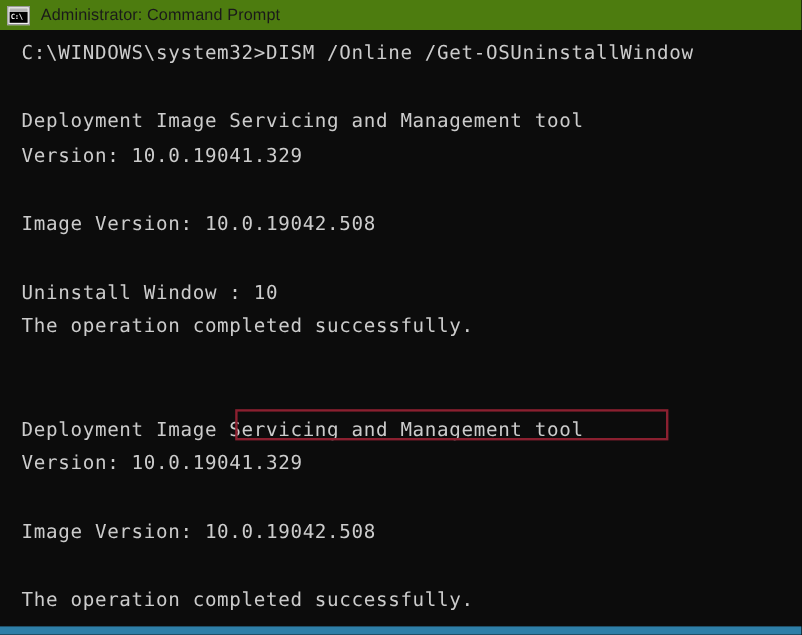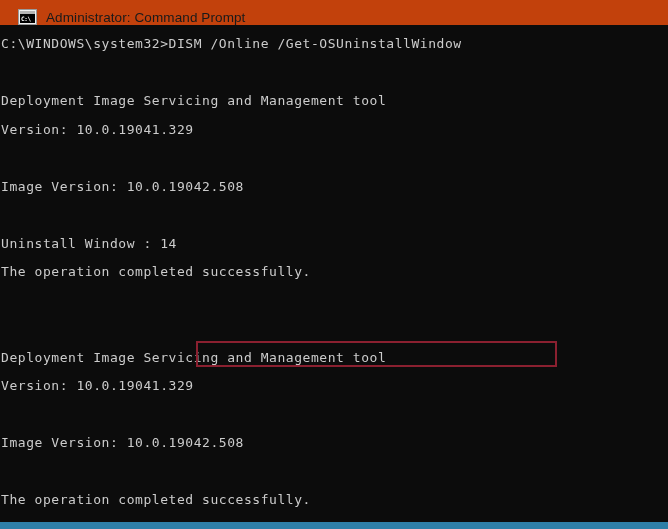--- a/index.html
+++ b/index.html
@@ -22,25 +22,25 @@
     overflow: hidden;
   }
 
   
   #titlebar {
     position: absolute;
     left: 0;
     top: 0;
     width: 668px;
     height: 25px;
-    background: #c2410c;
+    background: #4d7c0f;
     display: flex;
-    align-items: flex-end;
+    align-items: center;
     box-sizing: border-box;
-    padding-left: 18px;
+    padding-left: 6px;
   }
   #cmd-icon {
     width: 19px;
     height: 16px;
     flex: 0 0 auto;
     position: relative;
     background: #f0f0f0;
     border: 1px solid #9a9a9a;
     box-sizing: border-box;
     margin-right: 9px;
@@ -93,24 +93,24 @@
     position: absolute;
     left: 0;
     top: 5px;
     width: 668px;
   }
   .line {
     height: 28.5px;
     line-height: 28.5px;
     color: #cccccc;
     font-family: "DejaVu Sans Mono", monospace;
-    font-size: 13px;
+    font-size: 16px;
     letter-spacing: 0.55px;
     white-space: pre;
-    padding-left: 1px;
+    padding-left: 18px;
     box-sizing: border-box;
   }
   .line.blank {
     color: transparent;
   }
 
   
   #highlight-box {
     position: absolute;
     left: 196px;
@@ -147,21 +147,21 @@
 
   <div id="console">
     <div id="console-lines">
         <div class="line">C:\WINDOWS\system32&gt;DISM /Online /Get-OSUninstallWindow</div>
         <div class="line blank">&nbsp;</div>
         <div class="line">Deployment Image Servicing and Management tool</div>
         <div class="line">Version: 10.0.19041.329</div>
         <div class="line blank">&nbsp;</div>
         <div class="line">Image Version: 10.0.19042.508</div>
         <div class="line blank">&nbsp;</div>
-        <div class="line">Uninstall Window : 14</div>
+        <div class="line">Uninstall Window : 10</div>
         <div class="line">The operation completed successfully.</div>
         <div class="line blank">&nbsp;</div>
         <div class="line blank">&nbsp;</div>
         <div class="line">Deployment Image Servicing and Management tool</div>
         <div class="line">Version: 10.0.19041.329</div>
         <div class="line blank">&nbsp;</div>
         <div class="line">Image Version: 10.0.19042.508</div>
         <div class="line blank">&nbsp;</div>
         <div class="line">The operation completed successfully.</div>
       </div>

